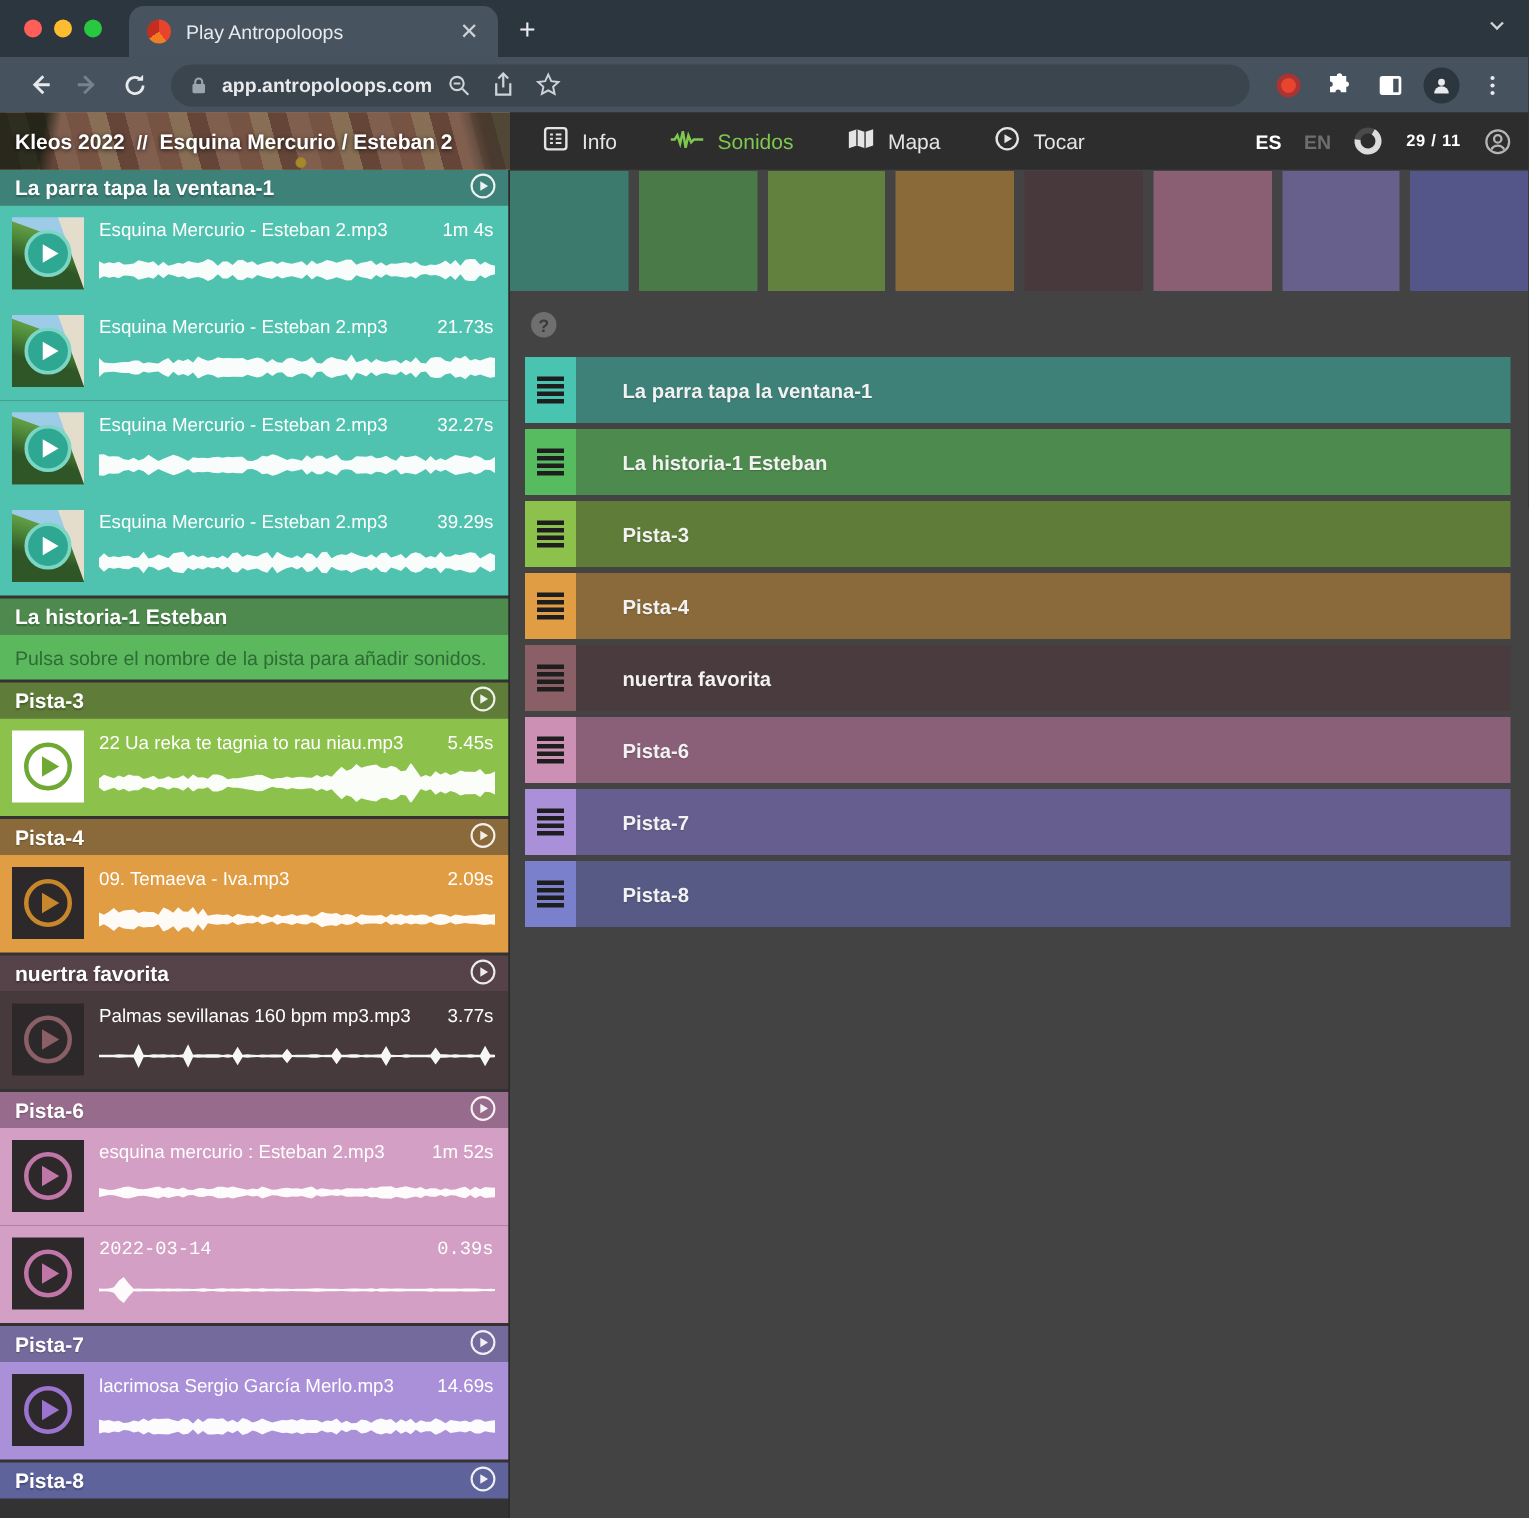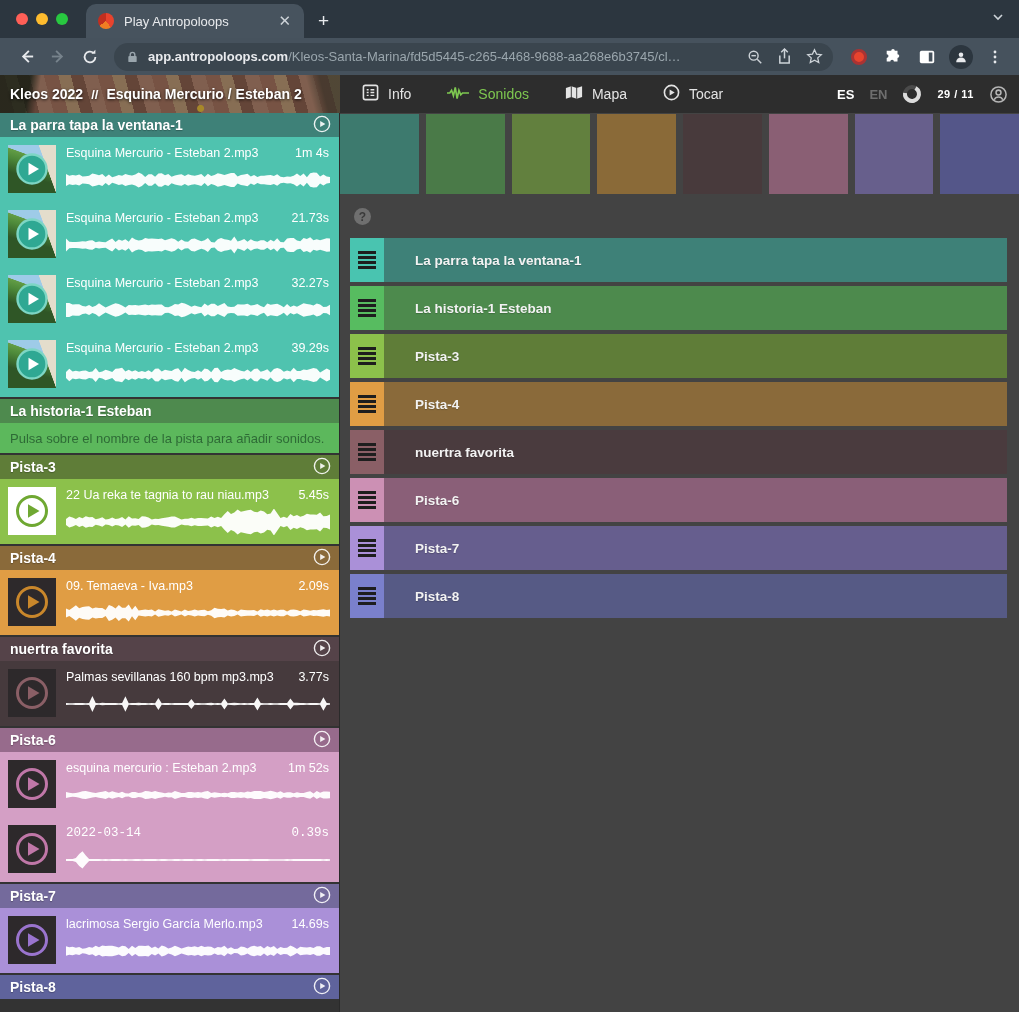--- a/index.html
+++ b/index.html
@@ -4,21 +4,21 @@
 <style>
   * { margin:0; padding:0; box-sizing:border-box; }
   html,body { width:1019px; height:1012px; overflow:hidden; background:#333; 
               font-family:"Liberation Sans", sans-serif; }
 
   
   .tabbar { height:38px; background:#2c363f; display:flex; align-items:flex-end; position:relative; }
   .traffic { display:flex; gap:8px; align-items:center; height:38px; padding:0 18px 0 16px; }
   .tl { width:12px; height:12px; border-radius:50%; }
   .tl.red{ background:#ff5f57; } .tl.yellow{ background:#febc2e; } .tl.green{ background:#28c840; }
-  .tab { width:218px; height:34px; background:#47535e; border-radius:10px 10px 0 0;
+  .tab { width:246px; height:34px; background:#47535e; border-radius:10px 10px 0 0;
          display:flex; align-items:center; padding:0 10px 0 12px; color:#e8eaed; font-size:13px; }
   .tab .favicon { width:16px; height:16px; border-radius:50%; margin-right:10px; flex:none;
          background:conic-gradient(#e8432d 0 40%, #f07d23 40% 65%, #c22e1f 65% 100%); }
   .tab .title { flex:1; white-space:nowrap; overflow:hidden; }
   .tab .close { color:#cdd3d8; font-size:15px; padding:0 3px; }
   .newtab { color:#e8eaed; font-size:19px; padding:0 14px 6px 14px; }
   .tabchevron { position:absolute; right:14px; top:10px; color:#cdd3d8; }
 
   .toolbar { height:37px; background:#46525d; display:flex; align-items:center; padding:0 10px 0 12px; gap:4px; }
   .navbtn { width:28px; height:28px; display:flex; align-items:center; justify-content:center; flex:none; }
@@ -134,21 +134,20 @@
         <path d="M16 10a6 6 0 1 1-2-4.5" stroke="#e8eaed" stroke-width="2" fill="none"></path>
         <path d="M16 2v4.5h-4.5z" fill="#e8eaed"></path>
       </svg>
   </span>
   <div class="urlbar">
     <svg width="13" height="14" viewBox="0 0 14 14" style="margin-right:9px;flex:none">
         <rect x="2.5" y="6" width="9" height="6.5" rx="1" fill="#9aa6ad"></rect>
         <path d="M4.5 6V4.5a2.5 2.5 0 0 1 5 0V6" stroke="#9aa6ad" stroke-width="1.5" fill="none"></path>
       </svg>
     <span class="host">app.antropoloops.com</span>
-      <span class="path">/Kleos-Santa-Marina/fd5d5445-c265-4468-9688-aa268e6b3745/cl…</span>
     <span class="urlicons">
       <svg width="16" height="16" viewBox="0 0 18 18">
           <circle cx="7.5" cy="7.5" r="5" stroke="#cdd3d8" stroke-width="1.6" fill="none"></circle>
           <path d="M11.5 11.5L16 16" stroke="#cdd3d8" stroke-width="1.6"></path>
           <path d="M5 7.5h5" stroke="#cdd3d8" stroke-width="1.6"></path>
         </svg>
       <svg width="15" height="17" viewBox="0 0 16 18">
           <path d="M8 1v10" stroke="#cdd3d8" stroke-width="1.6"></path>
           <path d="M4.5 4.5L8 1l3.5 3.5" stroke="#cdd3d8" stroke-width="1.6" fill="none"></path>
           <path d="M3 8v8h10V8" stroke="#cdd3d8" stroke-width="1.6" fill="none"></path>

